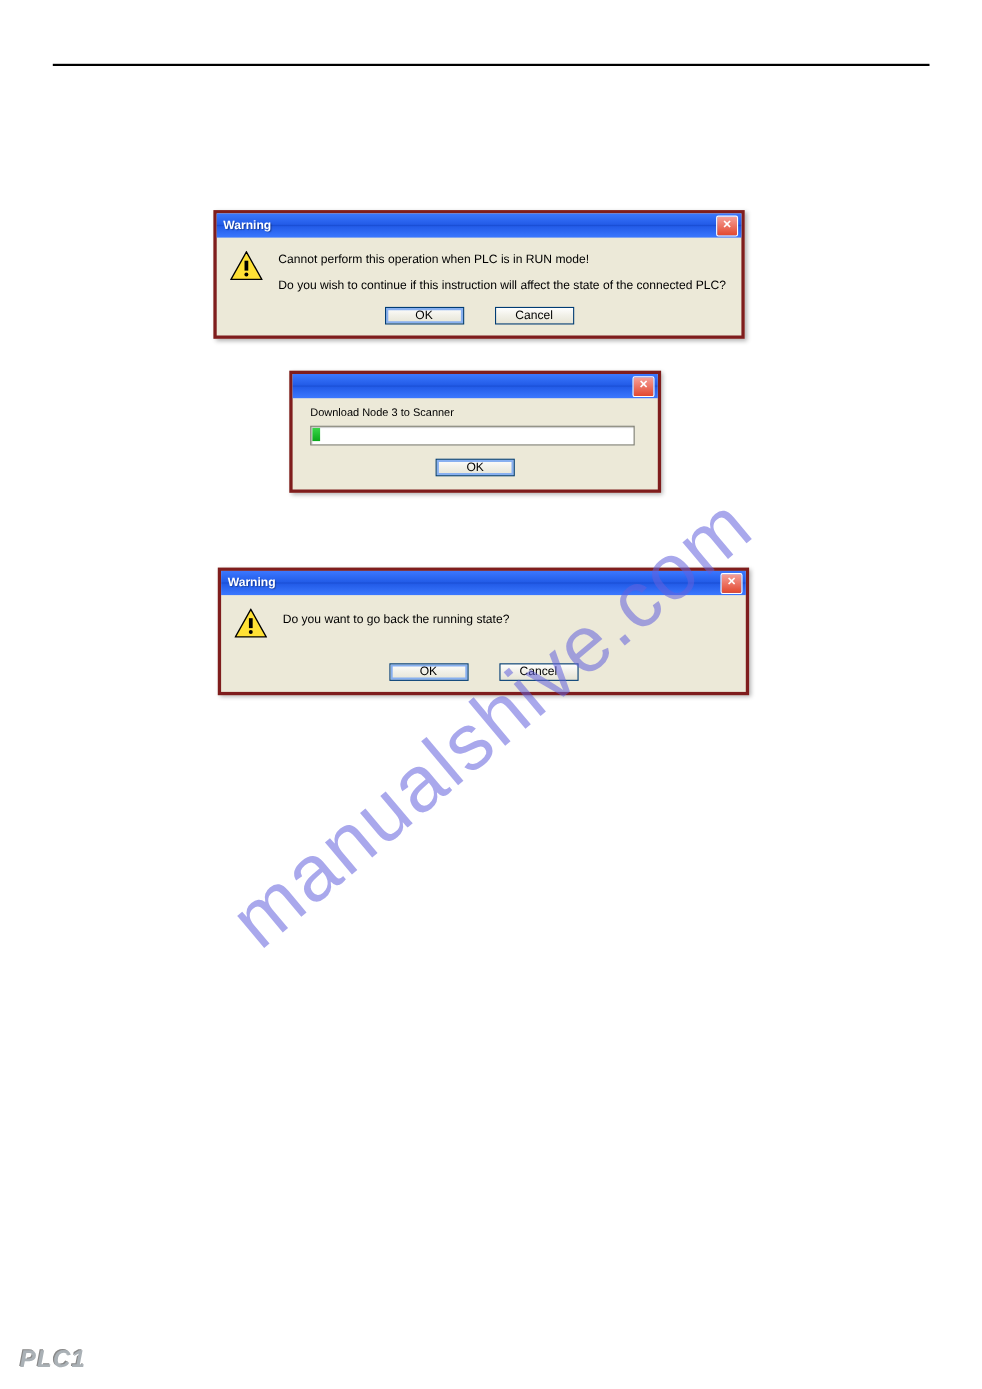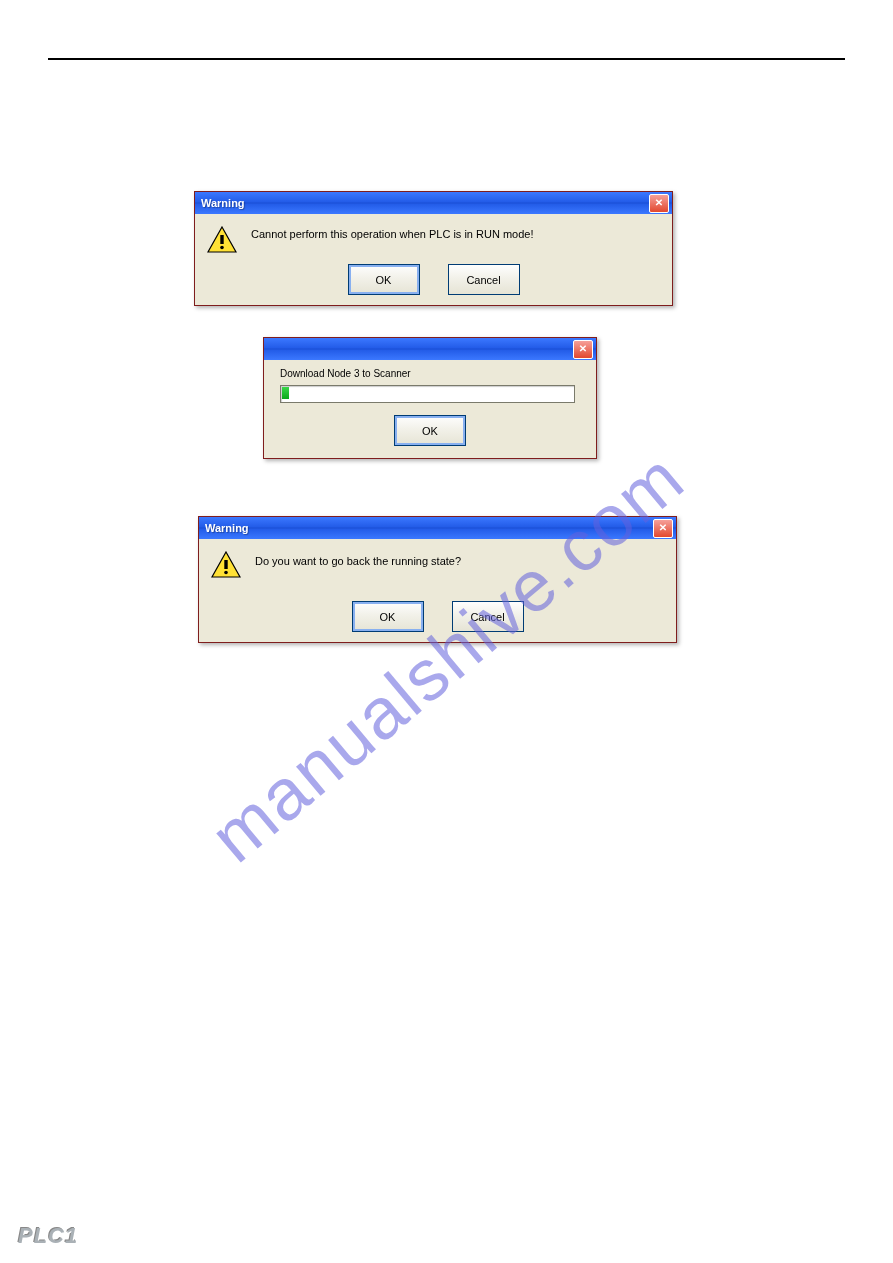--- a/index.html
+++ b/index.html
@@ -39,21 +39,21 @@
     font-family: Arial, sans-serif;
     font-size: 22px;
     font-weight: bold;
     color: #aab1b6;
     letter-spacing: 1px;
     text-shadow: 1px 1px 0 #fff, -1px -1px 0 #888;
     font-style: italic;
   }
   .dialog {
     position: absolute;
-    border: 1px solid #7f1d1d;
+    border: 3px solid #7f1d1d;
     background: #ece9d8;
     box-shadow: 2px 2px 4px rgba(0,0,0,0.3);
   }
   .titlebar {
     background: linear-gradient(to bottom, #3b78ff 0%, #235ce8 45%, #1a4fd6 50%, #235ce8 55%, #3b78ff 100%);
     height: 22px;
     display: flex;
     align-items: center;
     justify-content: space-between;
     padding: 0 3px 0 6px;
@@ -101,21 +101,21 @@
     line-height: 1.6;
   }
   .btn-row {
     display: flex;
     justify-content: center;
     gap: 28px;
     margin-top: 10px;
   }
   .xp-btn {
     min-width: 72px;
-    height: 31px;
+    height: 16px;
     border: 1px solid #003c74;
     background: linear-gradient(to bottom, #fefefe, #f2f1e9 45%, #e6e4d5);
     font-size: 11px;
     font-family: Tahoma, sans-serif;
     cursor: pointer;
     padding: 0 10px;
     display: flex;
     align-items: center;
     justify-content: center;
   }
@@ -163,20 +163,21 @@
   <div class="dialog-body">
     <div class="warn-row">
       <svg class="warn-icon" width="30" height="28" viewBox="0 0 30 28">
         <polygon points="15,1 29,26 1,26" fill="#ffe135" stroke="#000" stroke-width="1.2"></polygon>
         <rect x="13.3" y="9" width="3.4" height="9" fill="#000"></rect>
         <circle cx="15" cy="21.5" r="1.8" fill="#000"></circle>
       </svg>
       <div class="warn-text">
         <div>Cannot perform this operation when PLC is in RUN mode!</div>
         <div style="height:6px"></div>
+        <div>Do you wish to continue if this instruction will affect the state of the connected PLC?</div>
       </div>
     </div>
     <div class="btn-row">
       <button class="xp-btn xp-btn-default">OK</button>
       <button class="xp-btn">Cancel</button>
     </div>
   </div>
 </div>
 
 <div class="dialog d2">

